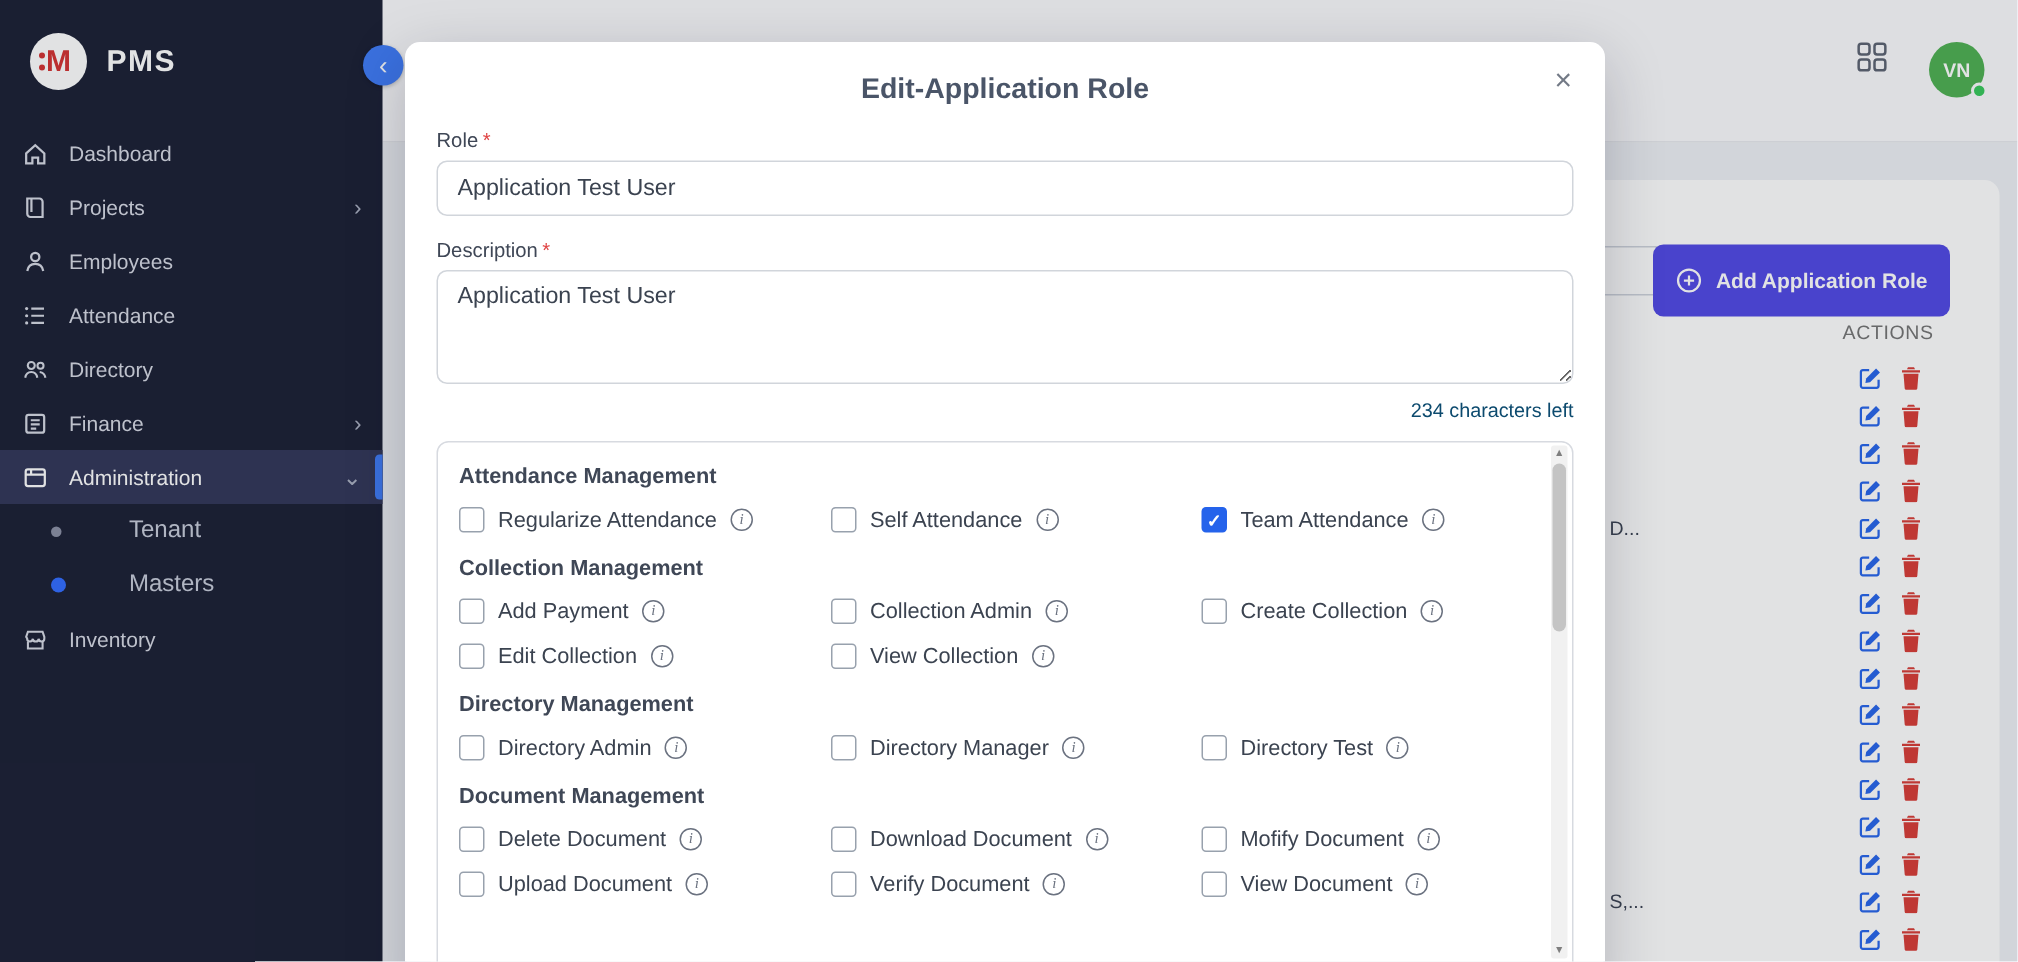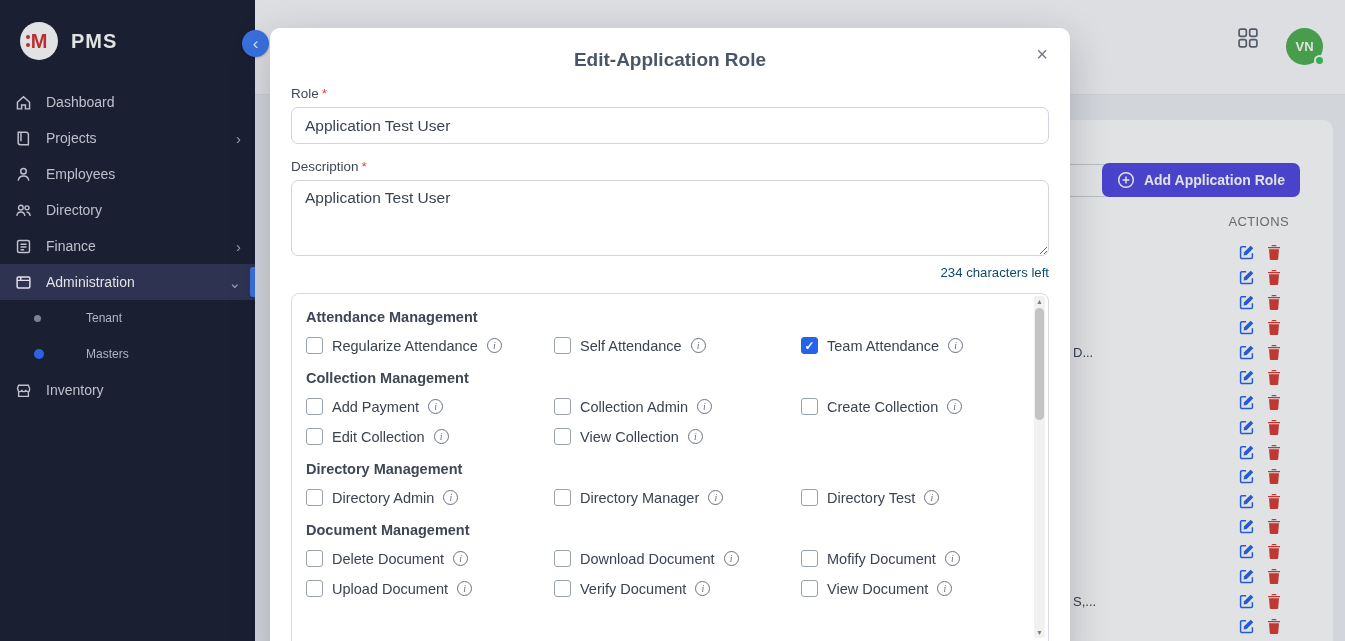--- a/index.html
+++ b/index.html
@@ -20,36 +20,36 @@
   .app-name { color: #ffffff; font-size: 20px; font-weight: 700; letter-spacing: 1px; }
 
   .nav-item { position: relative; display: flex; align-items: center; gap: 14px; height: 36px; padding: 0 14px; color: #d6d9e4; font-size: 14px; cursor: pointer; }
   .nav-icon { width: 18px; display: flex; align-items: center; justify-content: center; }
   .nav-icon svg { display: block; }
   .nav-label { flex: 0 1 auto; }
   .chev { margin-left: auto; color: #aab0c2; font-size: 15px; line-height: 1; }
   .nav-item.active { background: #2f3457; color: #ffffff; }
   .nav-item.active::after { content: ""; position: absolute; right: 0; top: 3px; bottom: 3px; width: 5px; background: #3d7bfa; border-radius: 3px 0 0 3px; }
 
-  .nav-sub { display: flex; align-items: center; height: 36px; padding-left: 34px; color: #c6cbd9; font-size: 12px; cursor: pointer; }
+  .nav-sub { display: flex; align-items: center; height: 36px; padding-left: 34px; color: #c6cbd9; font-size: 16px; cursor: pointer; }
   .nav-sub .dot { width: 7px; height: 7px; border-radius: 50%; background: #8a8fa3; margin-right: 45px; flex: 0 0 auto; }
   .nav-sub .dot.blue { width: 10px; height: 10px; background: #2f6bff; margin-right: 42px; }
 
   
   .main { position: absolute; left: 255px; right: 0; top: 0; bottom: 0; background: #eef0f5; }
   .topbar { position: relative; height: 95px; background: #fbfbfd; border-bottom: 1px solid #e8e9ee; }
   .collapse-btn { position: absolute; left: -13px; top: 30px; width: 27px; height: 27px; border-radius: 50%; background: #3d7bfa; color: #fff; display: flex; align-items: center; justify-content: center; font-size: 17px; line-height: 1; cursor: pointer; box-shadow: 0 1px 3px rgba(0,0,0,.25); z-index: 2; }
   .topbar-right { position: absolute; right: 22px; top: 28px; display: flex; gap: 28px; }
   .grid-icon { cursor: pointer; display: flex; }
   .avatar { position: relative; width: 37px; height: 37px; border-radius: 50%; background: #4caf50; color: #fff; display: flex; align-items: center; justify-content: center; font-size: 13px; font-weight: 700; cursor: pointer; }
   .avatar .presence { position: absolute; right: -2px; bottom: -1px; width: 11px; height: 11px; border-radius: 50%; background: #35c759; border: 2px solid #fbfbfd; }
 
   .card { position: absolute; left: 32px; right: 12px; top: 120px; bottom: -20px; background: #ffffff; border-radius: 10px; }
   .search-input { position: absolute; right: 223px; top: 44px; width: 280px; height: 33px; border: 1px solid #cfd3dc; border-radius: 6px; padding: 0 10px; font-family: "Liberation Sans", sans-serif; font-size: 14px; color: #3b4350; background: #fff; }
-  .add-btn { position: absolute; right: 33px; top: 43px; height: 34px; display: flex; align-items: center; gap: 9px; padding: 0 15px; background: #4f46e5; color: #ffffff; border: none; border-radius: 7px; font-family: "Liberation Sans", sans-serif; font-size: 14px; font-weight: 600; cursor: pointer; }
+  .add-btn { position: absolute; right: 33px; top: 43px; height: 48px; display: flex; align-items: center; gap: 9px; padding: 0 15px; background: #4f46e5; color: #ffffff; border: none; border-radius: 7px; font-family: "Liberation Sans", sans-serif; font-size: 14px; font-weight: 600; cursor: pointer; }
   .actions-header { position: absolute; right: 44px; top: 94px; font-size: 13px; font-weight: 400; letter-spacing: .4px; color: #737373; }
   .table-rows { position: absolute; left: 16px; right: 16px; top: 120px; }
   .trow { position: relative; height: 24.9px; }
   .frag { position: absolute; left: 770px; top: 50%; transform: translateY(-50%); font-size: 13px; color: #3a4252; white-space: nowrap; }
   .row-actions { position: absolute; right: 36px; top: 50%; transform: translateY(-50%); display: flex; gap: 12px; align-items: center; }
   .act { display: flex; cursor: pointer; }
 
   
   .overlay { position: absolute; inset: 0; background: rgba(45, 48, 60, 0.14); z-index: 5; }
   .modal { position: absolute; left: 270px; top: 28px; width: 800px; height: 640px; background: #ffffff; border-radius: 10px; box-shadow: 0 12px 40px rgba(20,20,40,.22); z-index: 6; padding: 0 21px; }
@@ -106,20 +106,31 @@
         <span class="chev">›</span>
       </div>
       <div class="nav-item">
         <span class="nav-icon">
           <svg width="17" height="17" viewBox="0 0 16 16" fill="none" stroke="currentColor" stroke-width="1.4">
             <circle cx="8" cy="5" r="2.6"></circle>
             <path d="M3 13.8c.5-3 2.5-4.4 5-4.4s4.5 1.4 5 4.4"></path>
           </svg>
         </span>
         <span class="nav-label">Employees</span>
+      </div>
+      <div class="nav-item">
+        <span class="nav-icon">
+          <svg width="17" height="17" viewBox="0 0 16 16" fill="none" stroke="currentColor" stroke-width="1.4">
+            <path d="M5.5 3.5h8M5.5 8h8M5.5 12.5h8"></path>
+            <circle cx="2.6" cy="3.5" r="1" fill="currentColor" stroke="none"></circle>
+            <circle cx="2.6" cy="8" r="1" fill="currentColor" stroke="none"></circle>
+            <circle cx="2.6" cy="12.5" r="1" fill="currentColor" stroke="none"></circle>
+          </svg>
+        </span>
+        <span class="nav-label">Attendance</span>
       </div>
       <div class="nav-item">
         <span class="nav-icon">
           <svg width="17" height="17" viewBox="0 0 16 16" fill="none" stroke="currentColor" stroke-width="1.3">
             <circle cx="5.5" cy="5.3" r="2.2"></circle>
             <path d="M1.7 13c.4-2.4 1.9-3.6 3.8-3.6s3.4 1.2 3.8 3.6"></path>
             <circle cx="11.3" cy="5.5" r="1.9"></circle>
             <path d="M10.8 9.4c1.9.2 3.2 1.4 3.6 3.6"></path>
           </svg>
         </span>

